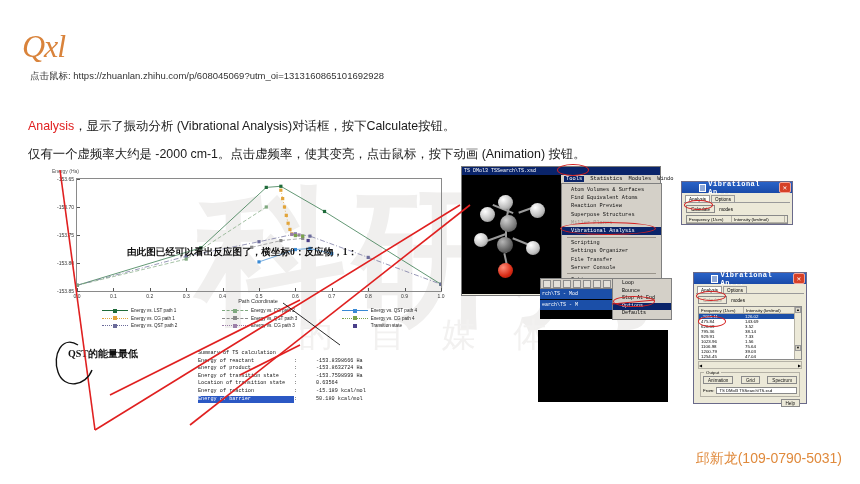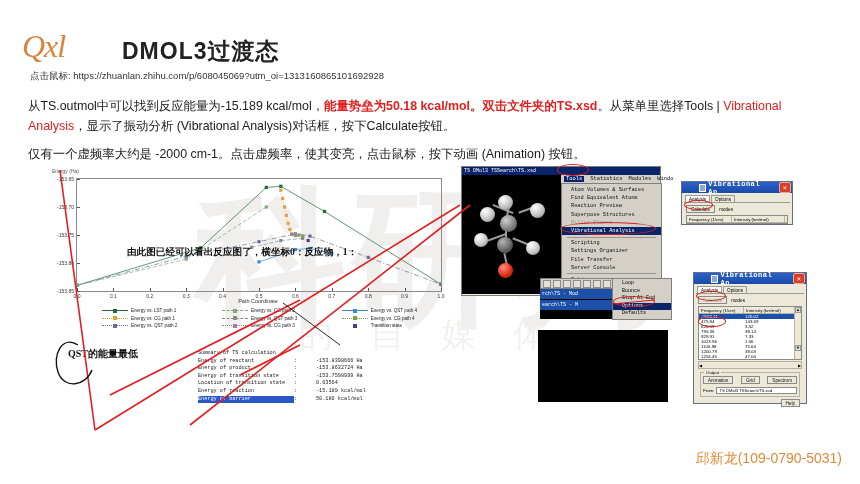--- a/index.html
+++ b/index.html
@@ -244,29 +244,25 @@
 </style>
 </head>
 <body>
 
 <div class="slide">
 
   <div class="watermark">科研狗</div>
   <div class="watermark2">的 自 媒 体</div>
 
   <div class="logo">Qxl</div>
-  <div class="title">DMOL3过渡态</div>
   <div class="srclink">
     <span>点击鼠标:</span>
     <span class="u">https://zhuanlan.zhihu.com/p/608045069?utm_oi=1313160865101692928</span>
   </div>
 
-  <div class="para p1">
-    <span>从TS.outmol中可以找到反应能量为-15.189 kcal/mol，</span><span class="red">能量势垒为50.18 kcal/mol。双击文件夹的TS.xsd</span><span>。从菜单里选择Tools | </span><span class="redn">Vibrational</span>
-  </div>
   <div class="para p2">
     <span class="redn">Analysis</span><span>，显示了振动分析 (Vibrational Analysis)对话框，按下Calculate按钮。</span>
   </div>
   <div class="para p3">仅有一个虚频率大约是 -2000 cm-1。点击虚频率，使其变亮，点击鼠标，按下动画 (Animation) 按钮。</div>
 
   <div class="chart-panel">
     <div class="axis-ylabel">Energy (Ha)</div>
     <div class="plot" id="plot">
       <svg id="chart-svg" width="364" height="112" viewBox="0 0 364 112" style="position:absolute;left:0;top:0;">
           <polyline points="0,106.34400000000291 123.76,68.87999999999857 189.28,8.39999999999283 203.84000000000003,7.280000000003341 247.52,32.47999999999777 364,105.27999999999936" fill="none" stroke="#1f6b3a" stroke-width="0.7"></polyline>

